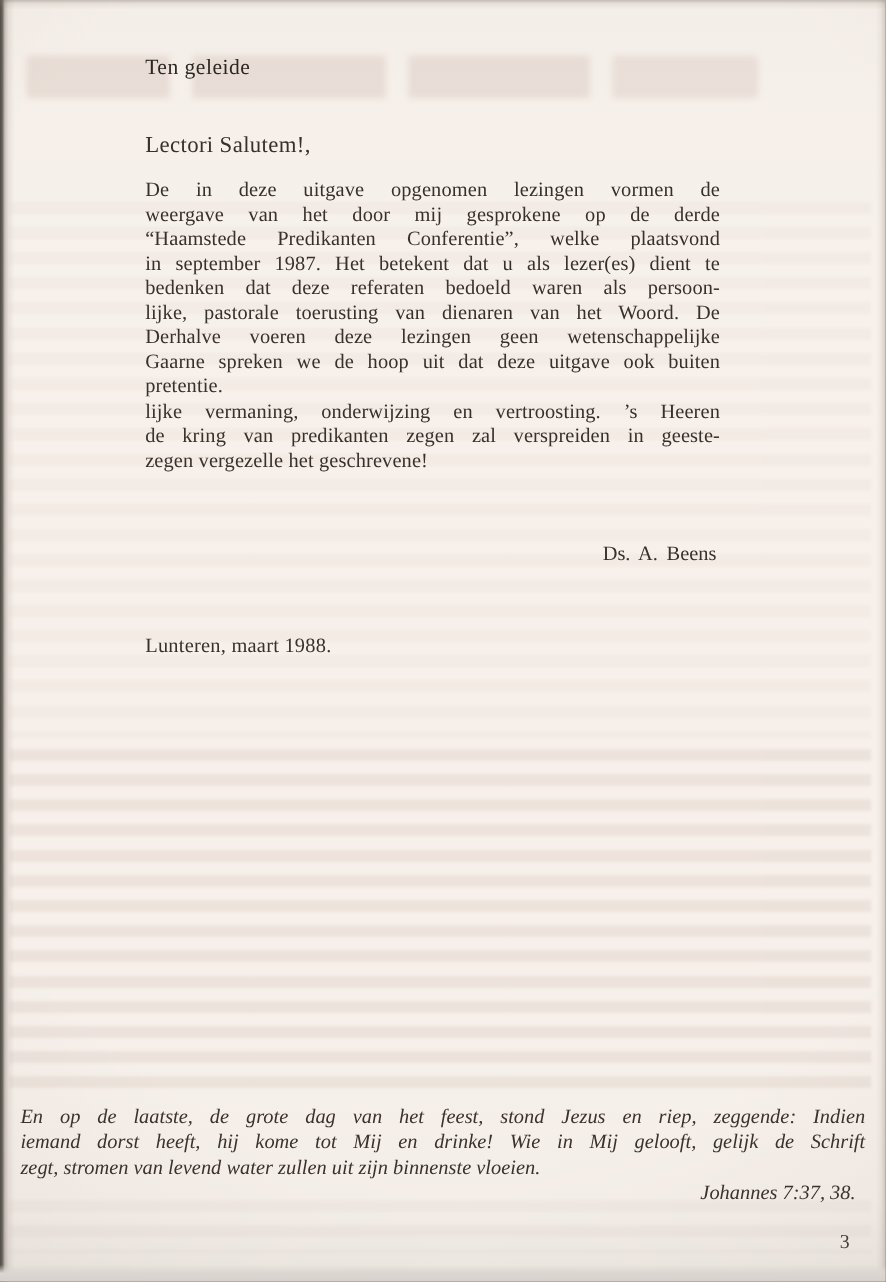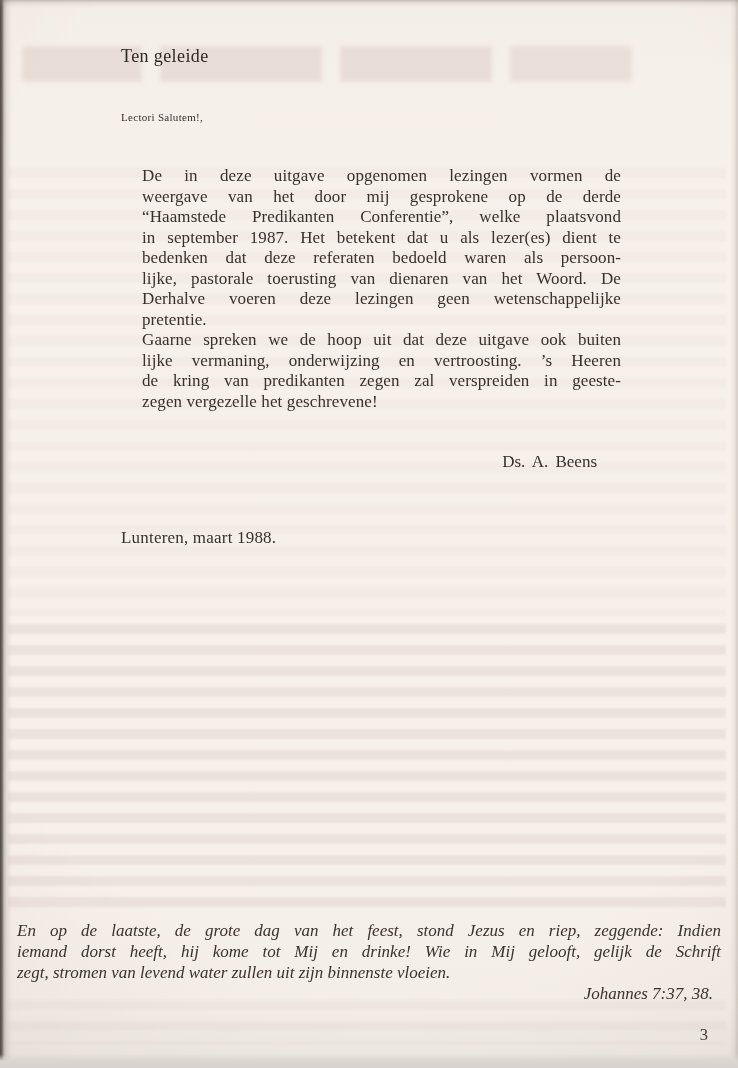--- a/index.html
+++ b/index.html
@@ -72,25 +72,25 @@
   
   .ink { color: #38302a; }
   .section-title {
     position: absolute; left: 121px; top: 34px;
     font-size: 18px; font-weight: normal; letter-spacing: 0.4px;
     color: #2e2823;
     margin-top: 12px;
   }
   .salutation {
     position: absolute; left: 121px; top: 111px;
-    font-size: 11px; letter-spacing: 0.3px;
+    font-size: 19px; letter-spacing: 0.3px;
   }
   .body-col {
-    position: absolute; left: 121px; top: 166px; width: 479px;
-    font-size: 17px; line-height: 20.5px; letter-spacing: 0.1px; margin-left: 21px;
+    position: absolute; left: 121px; top: 148px; width: 479px;
+    font-size: 17px; line-height: 20.5px; letter-spacing: 0.1px;
   }
   .jline { text-align: justify; text-align-last: justify; }
   .jline.last { text-align-last: left; }
   .signature-row {
     position: absolute; left: 121px; top: 452px; width: 476px;
     font-size: 17px; text-align: right; word-spacing: 3px;
   }
   .dateline {
     position: absolute; left: 121px; top: 528px;
     font-size: 17px; letter-spacing: 0.2px;
@@ -121,22 +121,22 @@
   <div class="salutation ink">Lectori Salutem!,</div>
 
   <div class="body-col ink">
     <div class="jline">De in deze uitgave opgenomen lezingen vormen de</div>
     <div class="jline">weergave van het door mij gesprokene op de derde</div>
     <div class="jline">“Haamstede Predikanten Conferentie”, welke plaatsvond</div>
     <div class="jline">in september 1987. Het betekent dat u als lezer(es) dient te</div>
     <div class="jline">bedenken dat deze referaten bedoeld waren als persoon-</div>
     <div class="jline">lijke, pastorale toerusting van dienaren van het Woord. De</div>
     <div class="jline">Derhalve voeren deze lezingen geen wetenschappelijke</div>
+    <div class="jline">Gaarne spreken we de hoop uit dat deze uitgave ook buiten</div>
     <div class="jline last">pretentie.</div>
-    <div class="jline">Gaarne spreken we de hoop uit dat deze uitgave ook buiten</div>
     <div class="jline">lijke vermaning, onderwijzing en vertroosting. ’s Heeren</div>
     <div class="jline">de kring van predikanten zegen zal verspreiden in geeste-</div>
     <div class="jline last">zegen vergezelle het geschrevene!</div>
   </div>
 
   <div class="signature-row ink">Ds. A. Beens</div>
 
   <div class="dateline ink">Lunteren, maart 1988.</div>
 
   <div class="quote-block">

